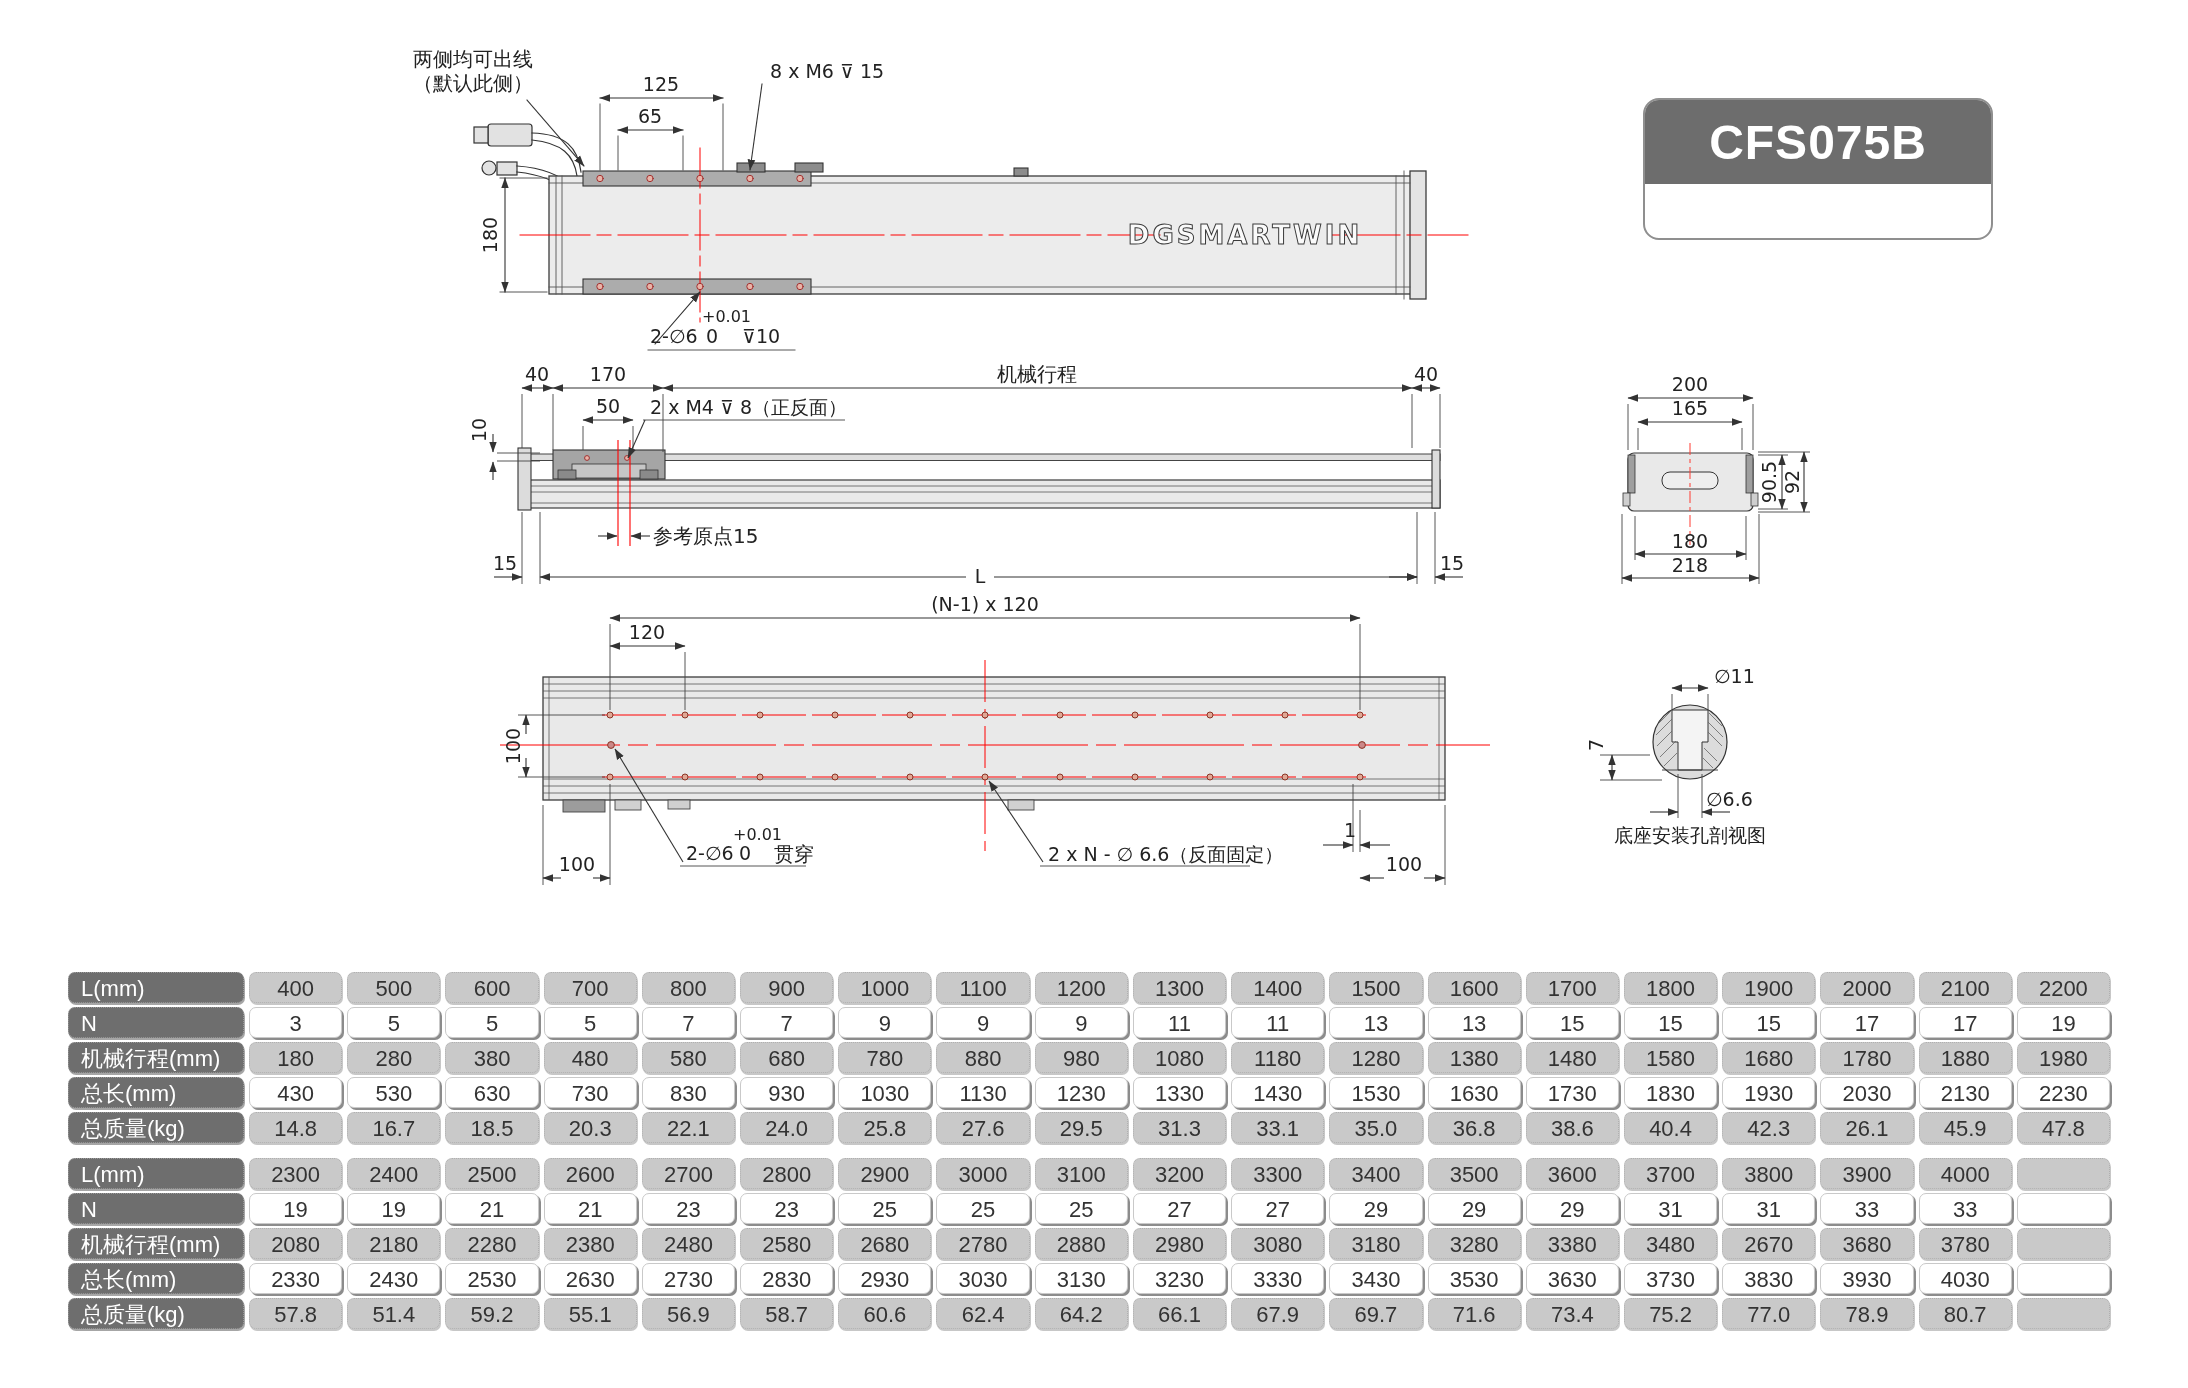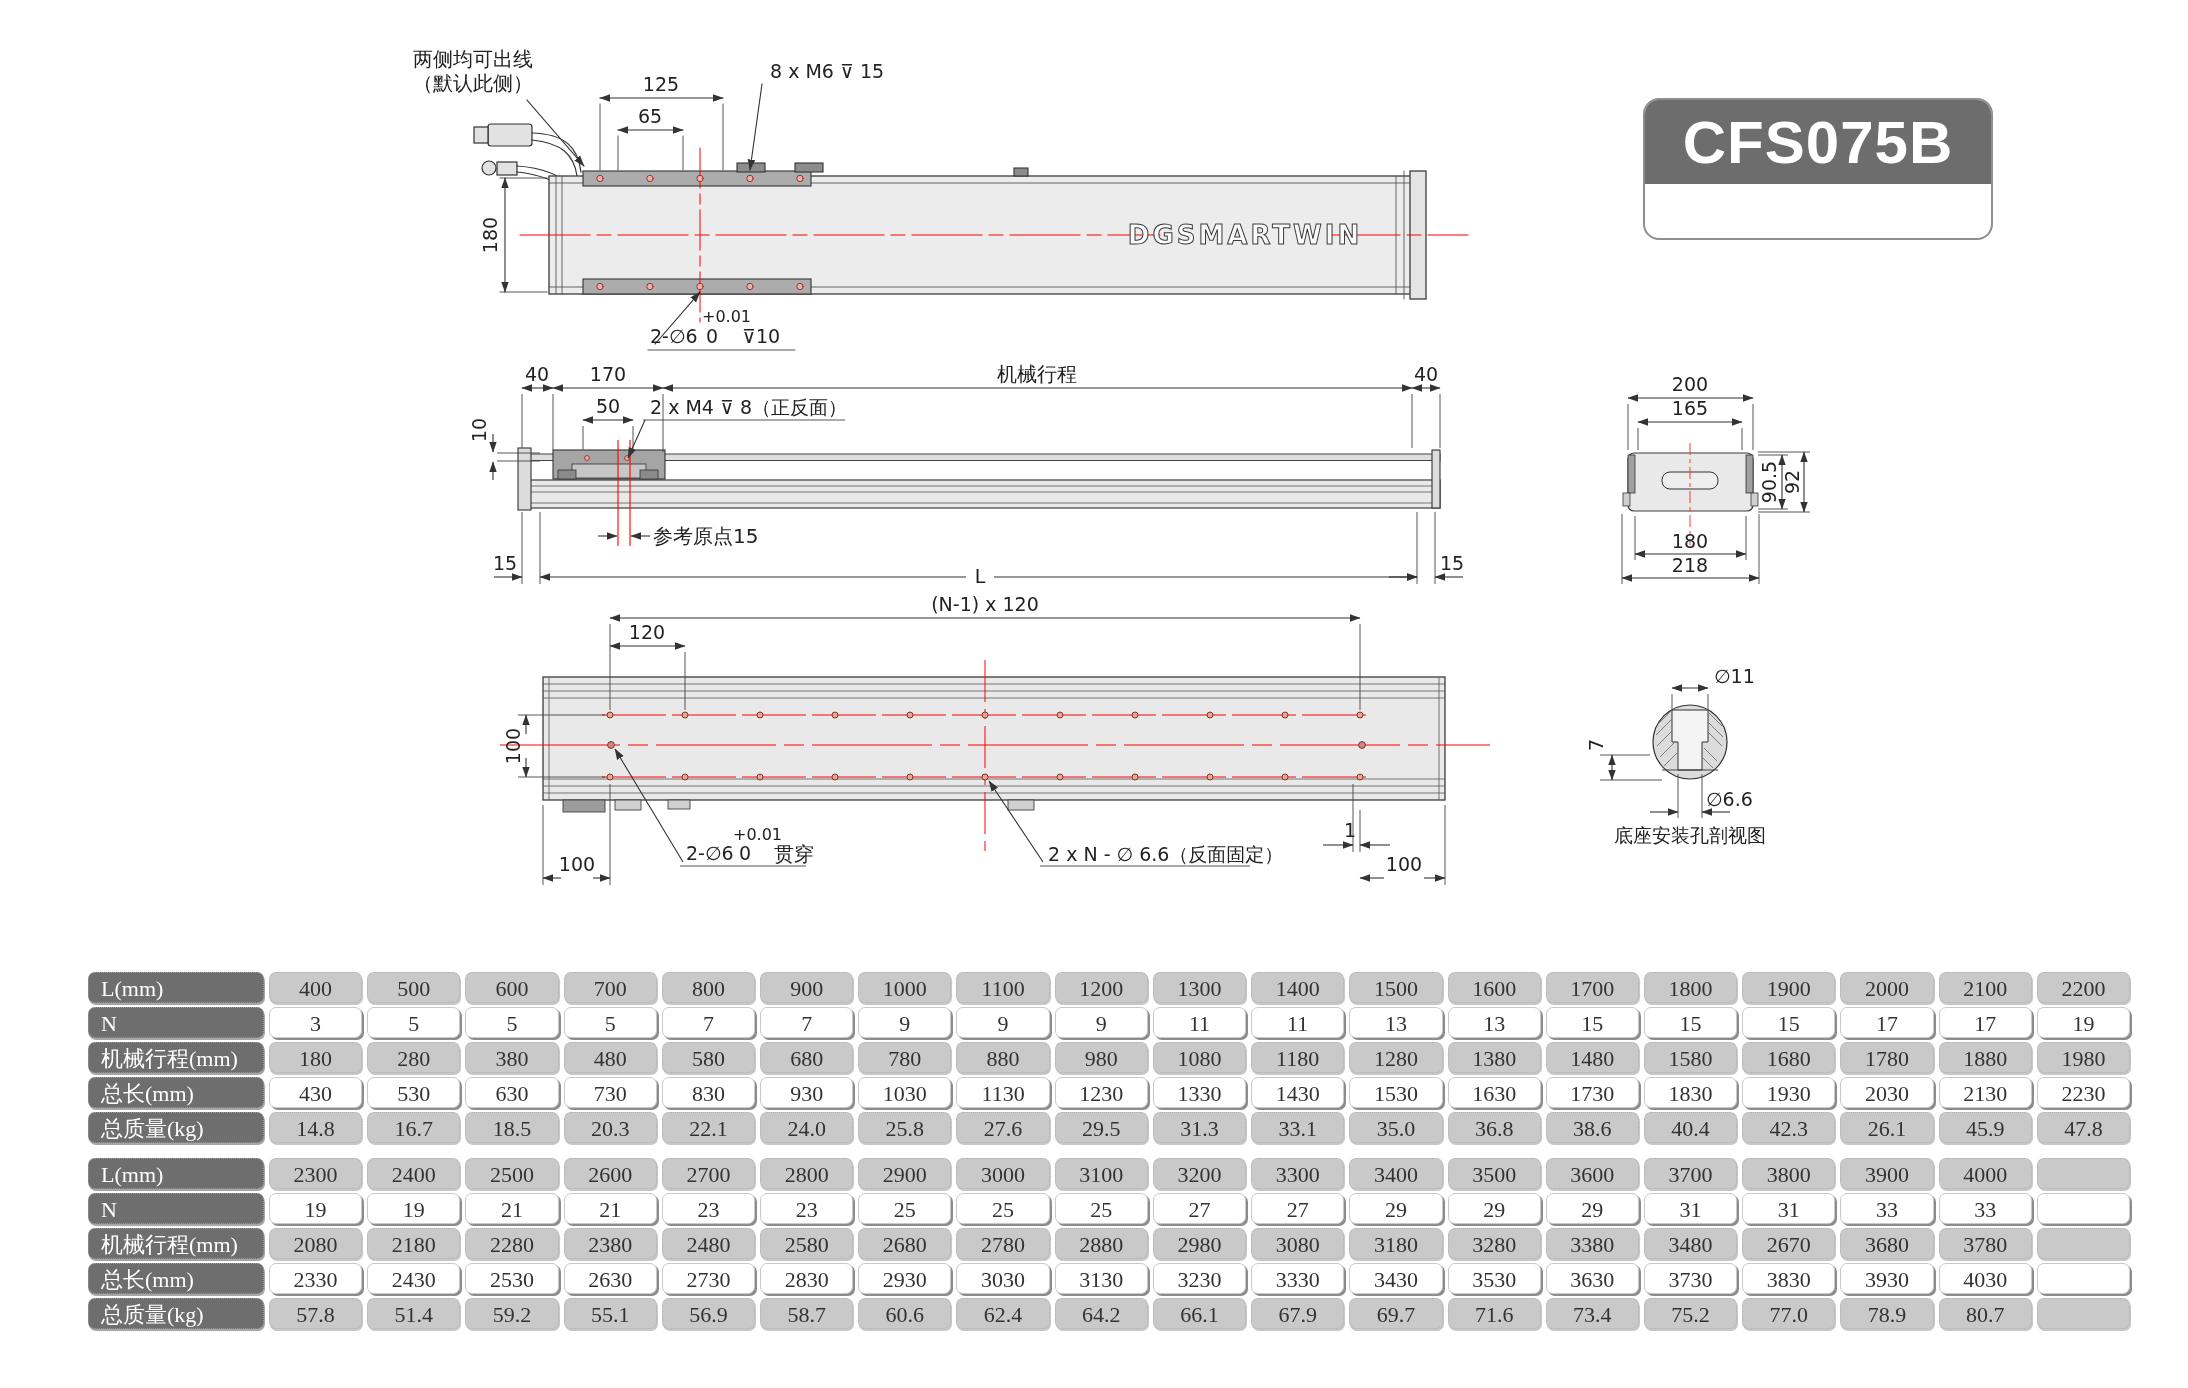--- a/index.html
+++ b/index.html
@@ -8,28 +8,28 @@
   svg text{font-family:"DejaVu Sans","Liberation Sans",sans-serif;fill:#222;}
   .dimtxt{font-size:19px;}
   .dimtxt-s{font-size:16px;}
   .cjk{font-size:20px;}
   .logo{font-size:26px;font-weight:bold;letter-spacing:3px;fill:#fafafa;stroke:#3a3a3a;stroke-width:1px;}
   .caption{font-size:19px;}
 
   
   .titleblock{position:absolute;left:1643px;top:98px;width:350px;height:142px;
       border:2px solid #8f8f8f;border-radius:16px;overflow:hidden;background:#fff;box-sizing:border-box;}
-  .titleblock .model{height:84px;background:#6d6d6d;color:#fff;font-size:60px;font-weight:bold;
+  .titleblock .model{height:84px;background:#6d6d6d;color:#fff;font-size:48px;font-weight:bold;
       display:flex;align-items:center;justify-content:center;letter-spacing:1px;}
   .titleblock .subtitle{height:54px;color:#9a9a9a;font-size:29px;
       display:flex;align-items:center;justify-content:center;margin-top:44px;}
 
   
-  .spec{position:absolute;left:88px;width:2042px;display:grid;
-      grid-template-columns:176px repeat(19,1fr);gap:4px 5px;font-family:Liberation Serif, serif;}
+  .spec{position:absolute;left:68px;width:2042px;display:grid;
+      grid-template-columns:176px repeat(19,1fr);gap:4px 5px;}
   #table1{top:972px;}
   #table2{top:1158px;}
   .cell{height:31px;line-height:31px;border-radius:7px;font-size:22px;text-align:center;
       color:#333;box-sizing:border-box;white-space:nowrap;overflow:hidden;}
   .cell.label{background:#6e6e6e;color:#fff;text-align:left;padding-left:12px;
       border:1px dotted #9a9a9a;box-shadow:1px 2px 0 rgba(0,0,0,.35);}
   .cell.gray{background:#c9c9c9;border:1px dotted #b0b0b0;box-shadow:1px 2px 0 rgba(0,0,0,.22);}
   .cell.white{background:#fff;border:1px solid #c9c9c9;box-shadow:2px 2px 0 rgba(0,0,0,.45);}
 </style>
 </head>

